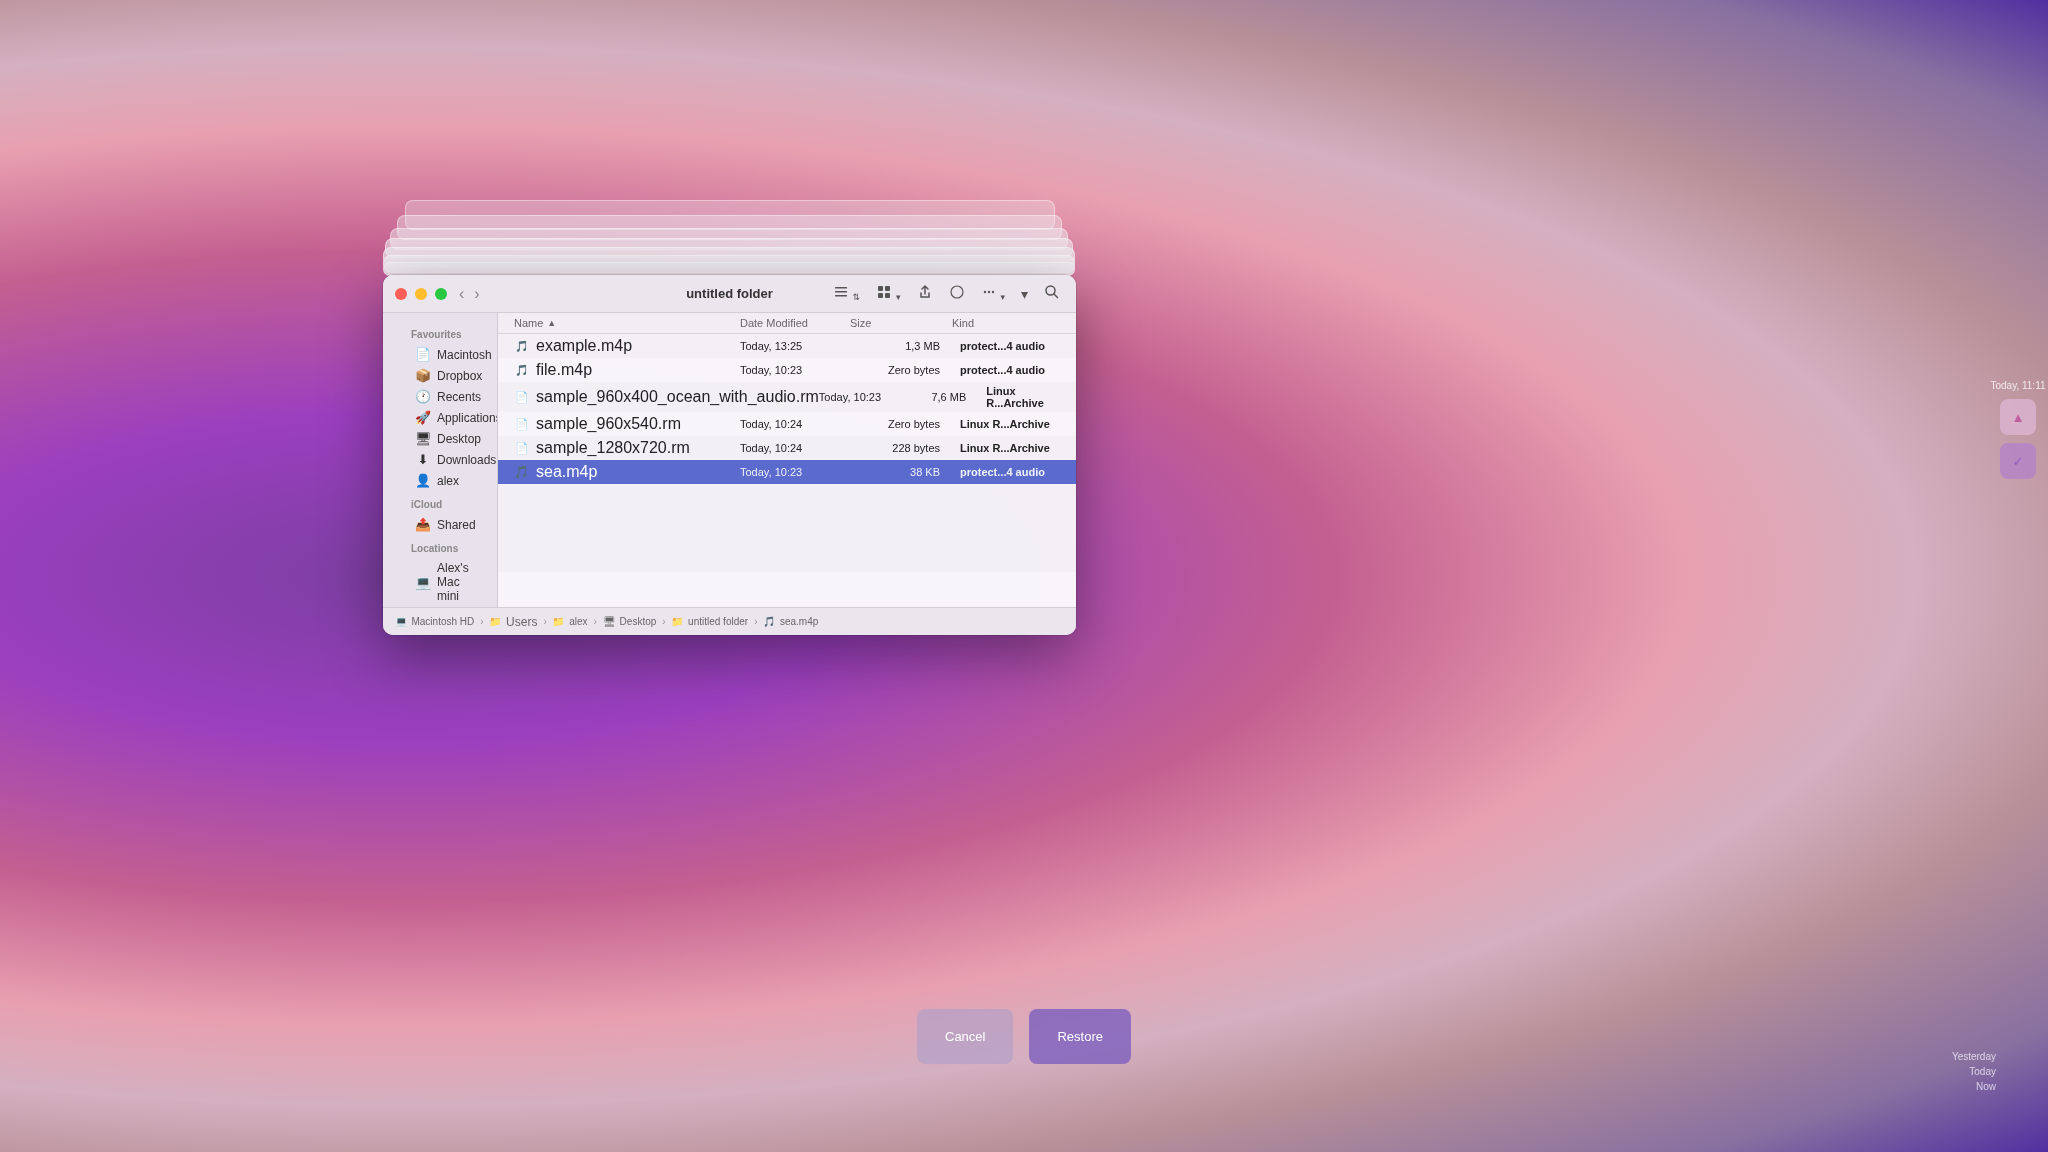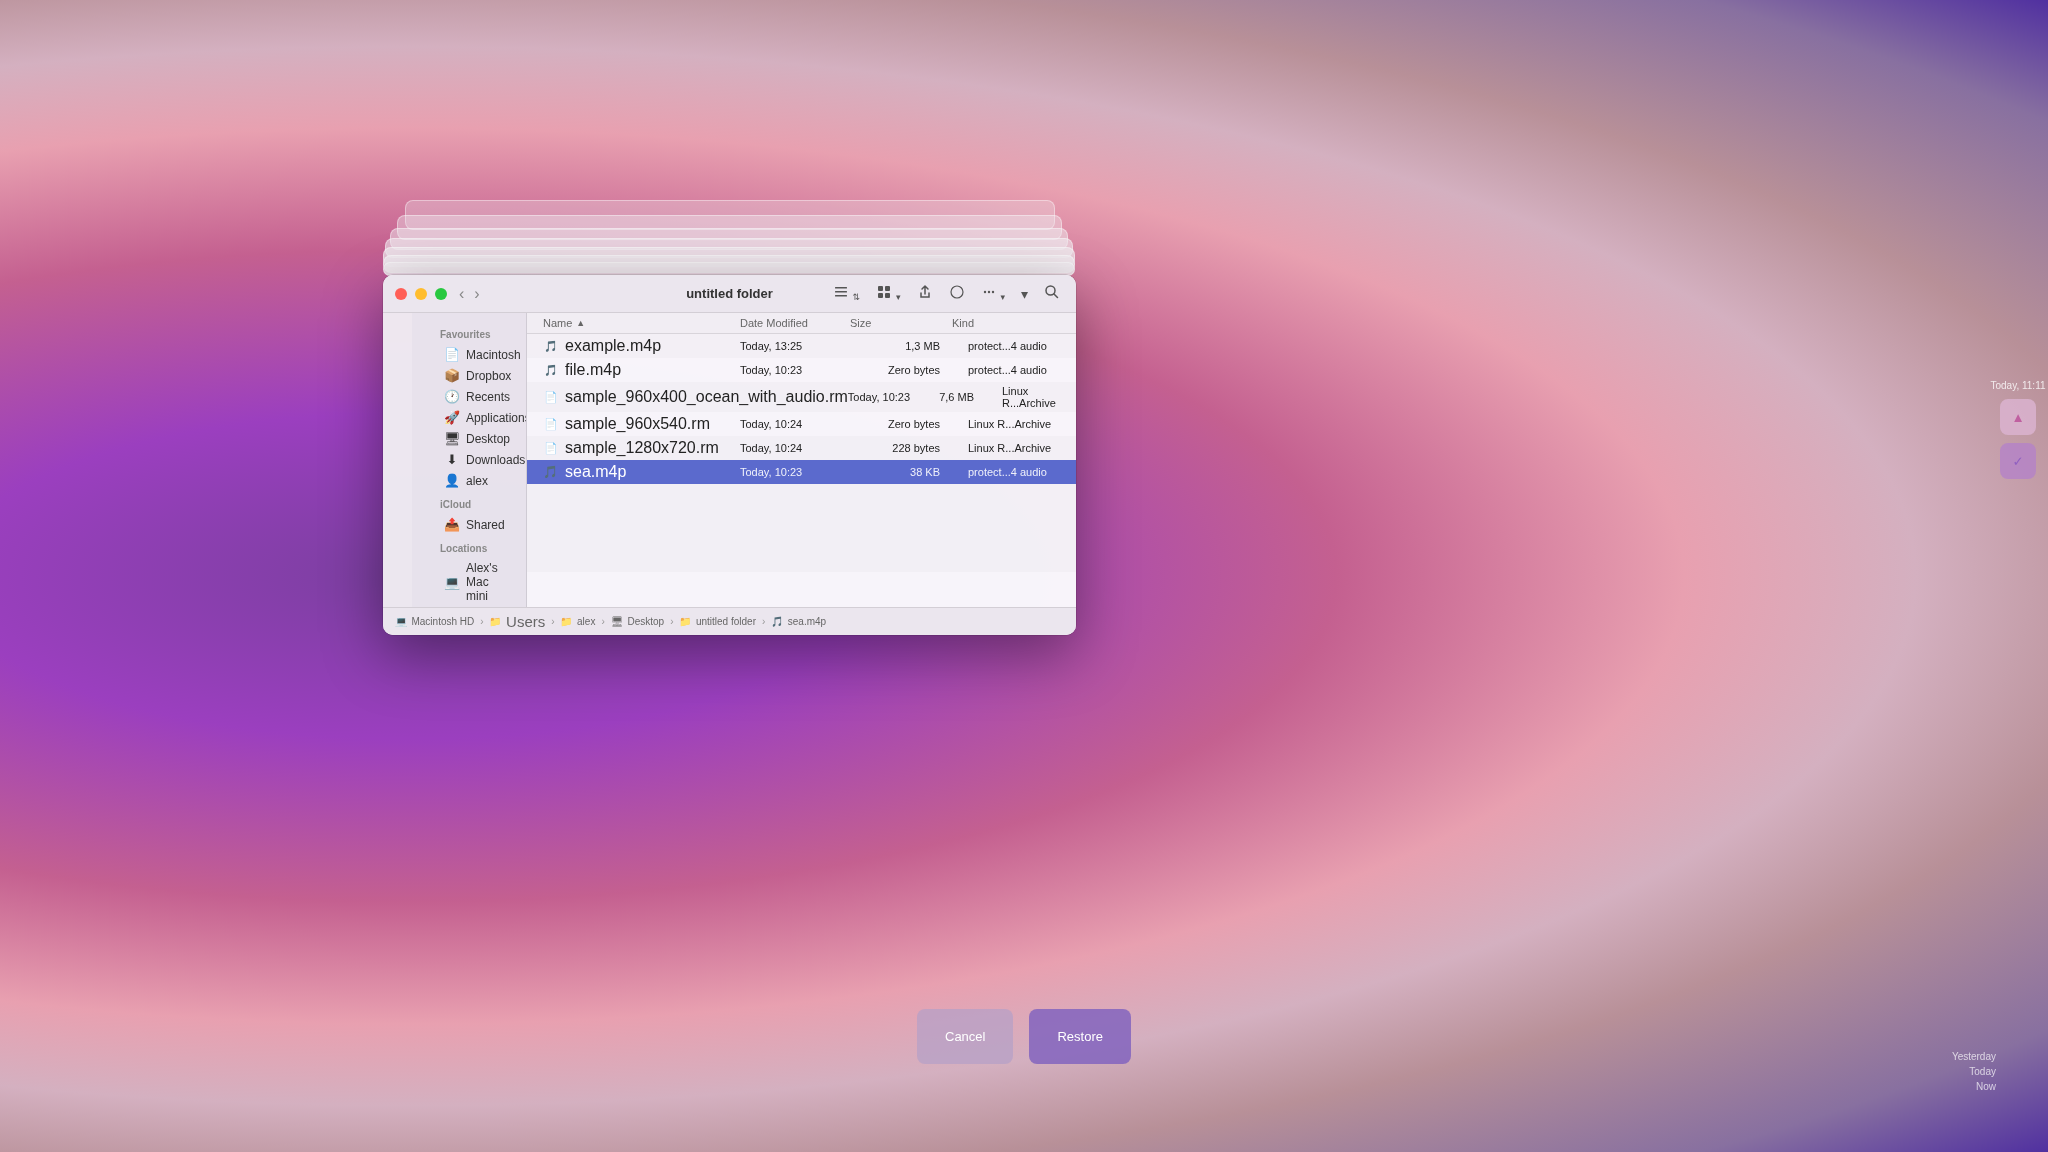--- a/index.html
+++ b/index.html
@@ -125,21 +125,20 @@
     }
 
     
     .sidebar {
       width: 115px;
       background: rgba(230, 225, 235, 0.8);
       border-right: 1px solid rgba(0,0,0,0.1);
       padding: 8px 16px;
       overflow-y: auto;
       flex-shrink: 0;
-      margin-left: 29px;
     }
 
     .sidebar-section-label {
       font-size: 10px;
       font-weight: 600;
       color: #888;
       padding: 8px 12px 4px 12px;
       text-transform: none;
     }
 
@@ -218,21 +217,21 @@
       flex-shrink: 0;
       display: flex;
       align-items: center;
       justify-content: center;
       font-size: 12px;
     }
 
     .file-name { flex: 1; font-size: 16px; }
     .file-date { width: 110px; font-size: 11px; color: inherit; }
     .file-size { width: 90px; font-size: 11px; text-align: right; color: inherit; }
-    .file-kind { width: 120px; font-size: 11px; padding-left: 28px; color: inherit; }
+    .file-kind { width: 120px; font-size: 11px; padding-left: 20px; color: inherit; font-weight: bold; }
 
     .file-row.selected .file-date,
     .file-row.selected .file-size,
     .file-row.selected .file-kind {
       color: rgba(255,255,255,0.9);
     }
 
     
     .status-bar {
       height: 28px;
@@ -570,21 +569,21 @@
       <div class="file-row" style="height:22px;"></div>
       <div class="file-row" style="height:22px; background: rgba(0,0,0,0.02);"></div>
     </div>
   </div>
 
   <div class="status-bar">
     <span style="font-size:10px;">💻</span>
     <span style="font-size:10px;text-align:center;">Macintosh HD</span>
     <span class="breadcrumb-sep">›</span>
     <span style="font-size:10px;">📁</span>
-    <span style="font-size:15px;">Users</span>
+    <span style="font-size:12px;">Users</span>
     <span class="breadcrumb-sep">›</span>
     <span style="font-size:10px;">📁</span>
     <span style="font-size:10px;">alex</span>
     <span class="breadcrumb-sep">›</span>
     <span style="font-size:10px;">🖥</span>
     <span style="font-size:10px;">Desktop</span>
     <span class="breadcrumb-sep">›</span>
     <span style="font-size:10px;">📁</span>
     <span style="font-size:10px;">untitled folder</span>
     <span class="breadcrumb-sep">›</span>

